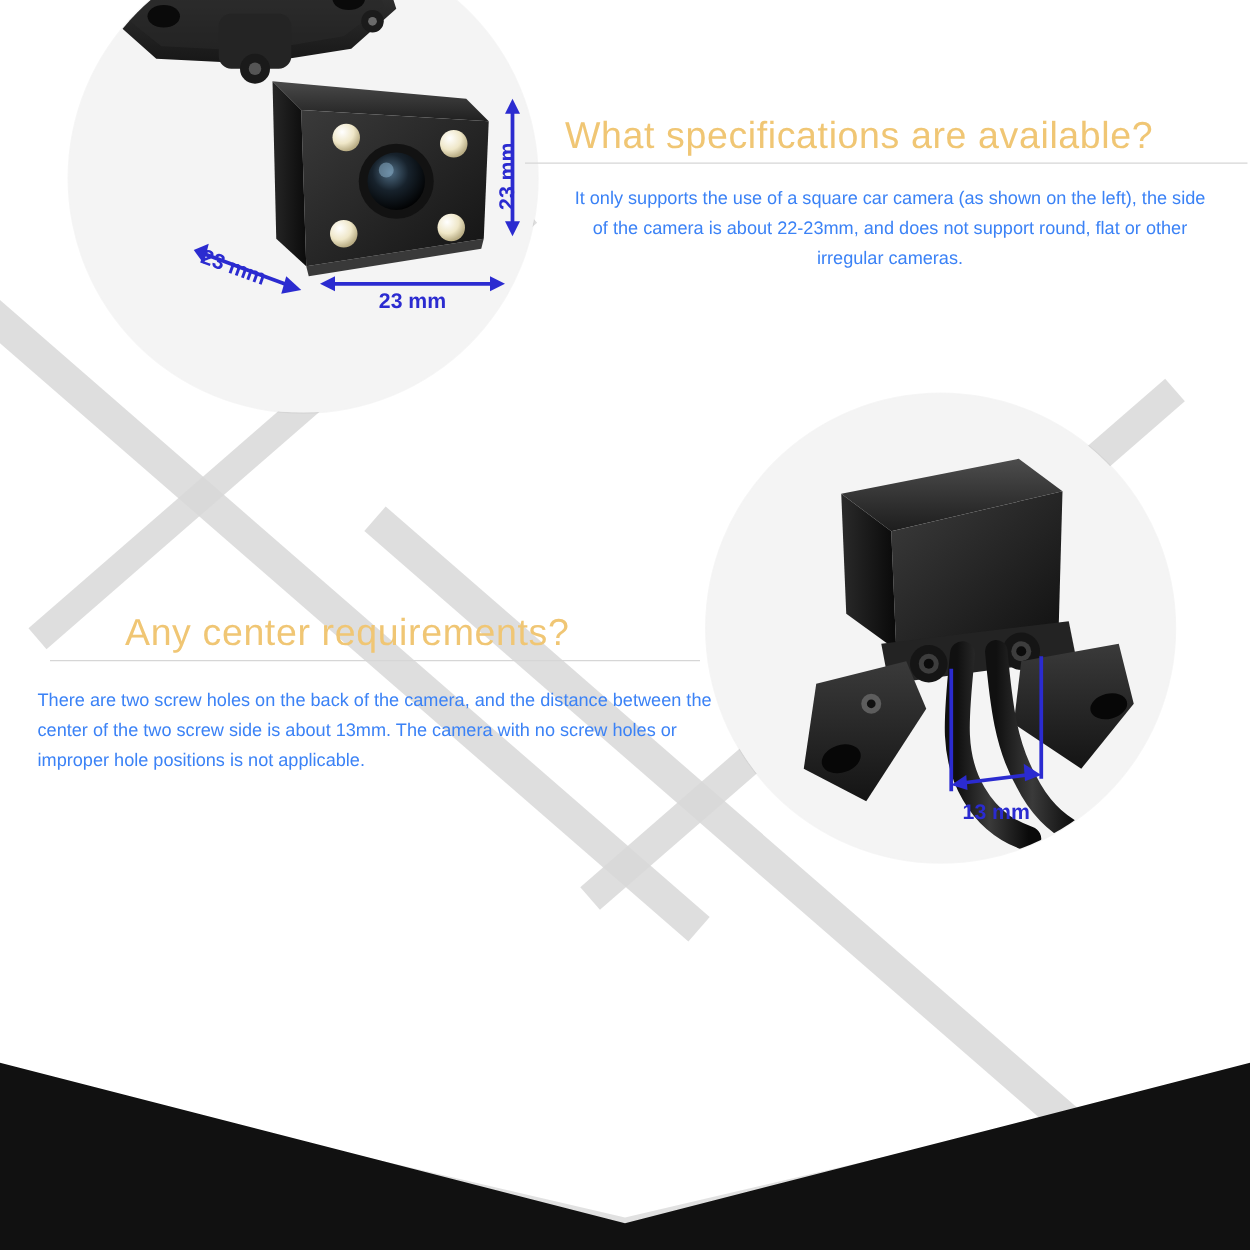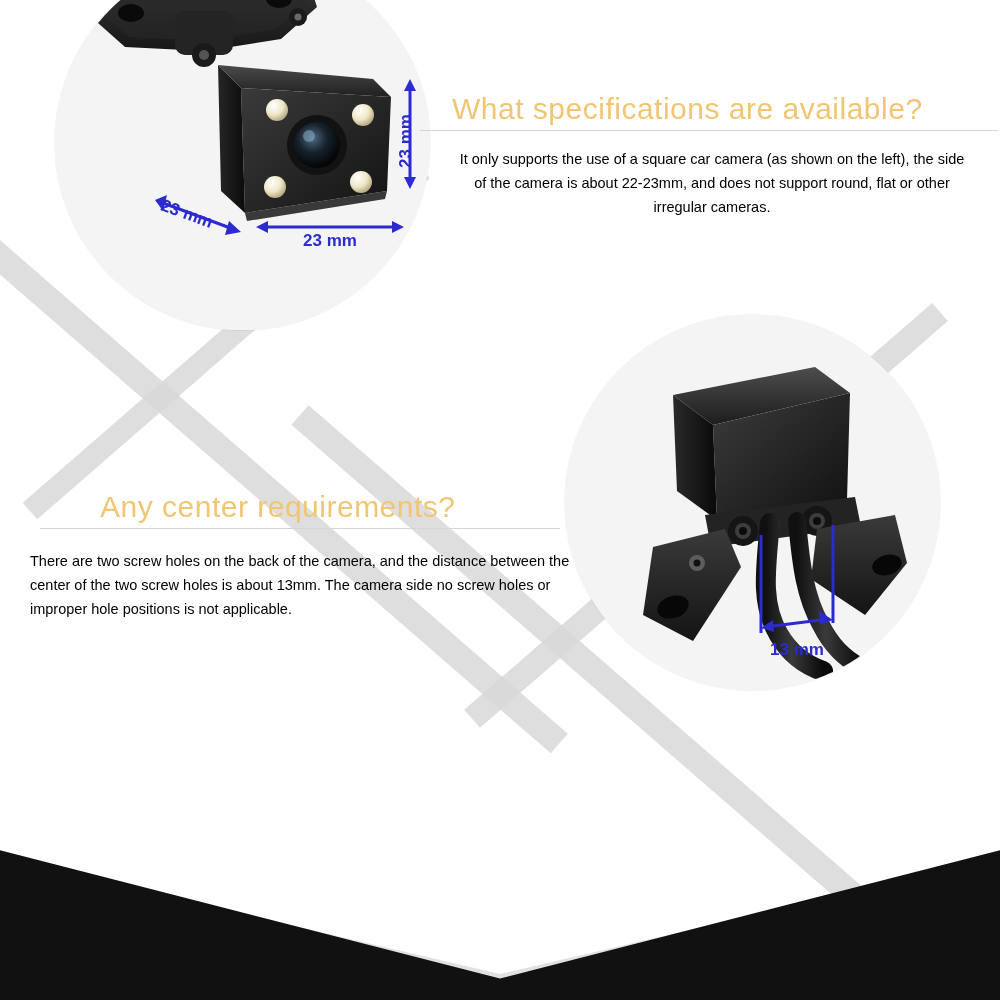--- a/index.html
+++ b/index.html
@@ -121,21 +121,21 @@
     height: 1px;
     background: #d6d6d6;
   }
   .h1 { left: 452px; top: 92px; }
   .h1-rule { left: 420px; top: 130px; width: 578px; }
   .h2 { left: 100px; top: 490px; }
   .h2-rule { left: 40px; top: 528px; width: 520px; }
 
   .para {
     position: absolute;
-    color: #000000;
+    color: #3b82f6;
     font-size: 14.5px;
     line-height: 1.65;
   }
   .p1 {
     left: 452px;
     top: 148px;
     width: 520px;
     text-align: center;
   }
   .p2 {
@@ -324,13 +324,13 @@
     <text class="dim-text" x="232" y="340" text-anchor="middle" stroke="none">13 mm</text>
   </svg>
 </div>
 
 <div class="heading-rule h1-rule"></div>
 <div class="heading h1">What specifications are available?</div>
 <div class="para p1">It only supports the use of a square car camera (as shown on the left), the side of the camera is about 22-23mm, and does not support round, flat or other irregular cameras.</div>
 
 <div class="heading-rule h2-rule"></div>
 <div class="heading h2">Any center requirements?</div>
-<div class="para p2">There are two screw holes on the back of the camera, and the distance between the center of the two screw holes is about 13mm. The camera side no screw holes or improper hole positions is not applicable.</div>
+<div class="para p2">There are two screw holes on the back of the camera, and the distance between the center of the two screw side is about 13mm. The camera with no screw holes or improper hole positions is not applicable.</div>
 
 </body></html>

